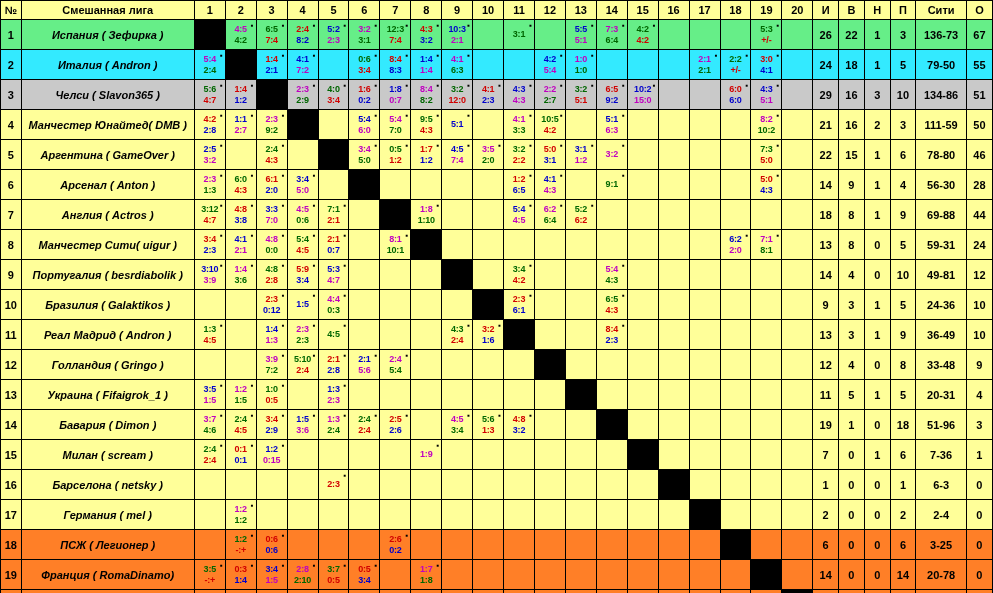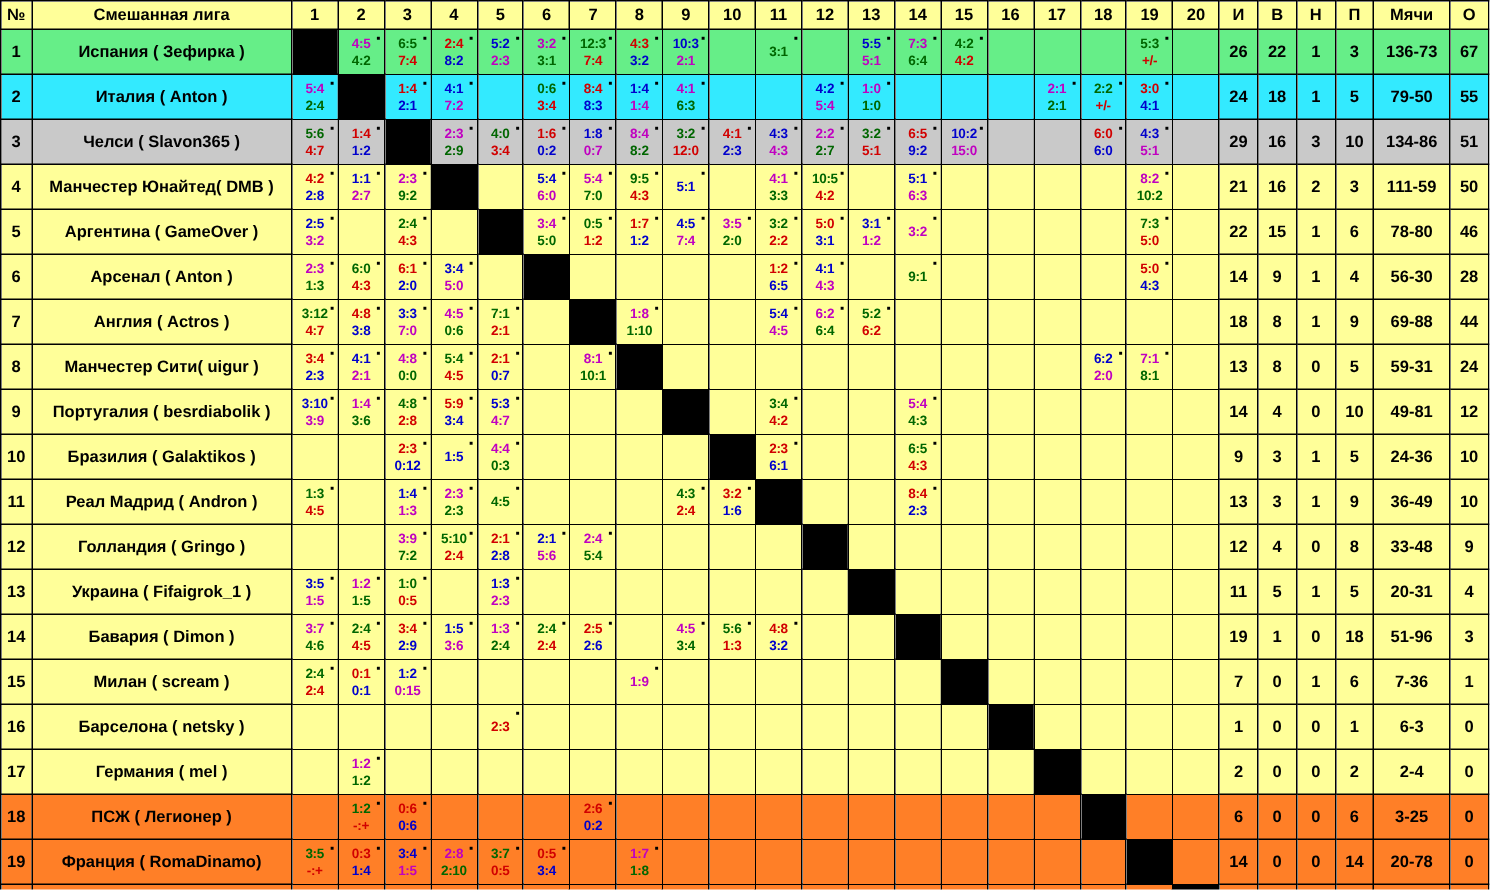--- a/index.html
+++ b/index.html
@@ -17,21 +17,21 @@
   }
   thead th{height:18px;font-weight:bold;font-size:11px;background:#ffff99;}
   th.hnum{width:19px;}
   th.hname{width:167px;}
   th.hopp{width:29px;}
   th.hstat{width:24px;}
   th.hgoals{width:48px;}
   th.hpts{width:24px;}
   tbody tr{height:30px;}
   td.num{font-weight:bold;font-size:12px;}
-  td.name{text-align:left;padding-left:6px;font-weight:bold;font-size:12px;}
+  td.name{text-align:left;padding-left:6px;font-weight:bold;font-size:12px;font-style:italic;}
   td.cell{position:relative;padding:0;}
   td.stat{font-weight:bold;font-size:12px;}
   td.blk{background:#000000;}
   .two{display:flex;flex-direction:column;justify-content:center;height:28px;line-height:11px;}
   .two span{display:block;font-size:9px;font-weight:bold;letter-spacing:-0.2px;}
   .r1{color:#d10000;}
   .r2{color:#0000cc;}
   .r3{color:#c000c0;}
   .r4{color:#006600;}
   .dot{position:absolute;right:2px;top:3px;font-size:8px;line-height:6px;color:#000;}
@@ -69,21 +69,21 @@
         <th class="hopp c-head">15</th>
         <th class="hopp c-head">16</th>
         <th class="hopp c-head">17</th>
         <th class="hopp c-head">18</th>
         <th class="hopp c-head">19</th>
         <th class="hopp c-head">20</th>
         <th class="hstat c-head">И</th>
         <th class="hstat c-head">В</th>
         <th class="hstat c-head">Н</th>
         <th class="hstat c-head">П</th>
-        <th class="hgoals c-head">Мячи</th>
+        <th class="hgoals c-head">Сити</th>
         <th class="hpts c-head">О</th>
       </tr>
     </thead>
     <tbody id="tbody">
         <tr>
           <td class="num c-green">1</td>
           <td class="name c-green">Испания ( Зефирка )</td>
           <td class="blk"></td>
           <td class="cell c-green">
             <div class="two">
@@ -184,21 +184,21 @@
           <td class="cell c-green"></td>
           <td class="stat c-green">26</td>
           <td class="stat c-green">22</td>
           <td class="stat c-green">1</td>
           <td class="stat c-green">3</td>
           <td class="stat c-green">136-73</td>
           <td class="stat c-green">67</td>
         </tr>
         <tr>
           <td class="num c-cyan">2</td>
-          <td class="name c-cyan">Италия ( Anton )</td>
+          <td class="name c-cyan">Италия ( Andron )</td>
           <td class="cell c-cyan">
             <div class="two">
               <span class="r3">5:4</span>
               <span class="r4">2:4</span>
             </div>
             <i class="dot">▪</i>
           </td>
           <td class="blk"></td>
           <td class="cell c-cyan">
             <div class="two">

